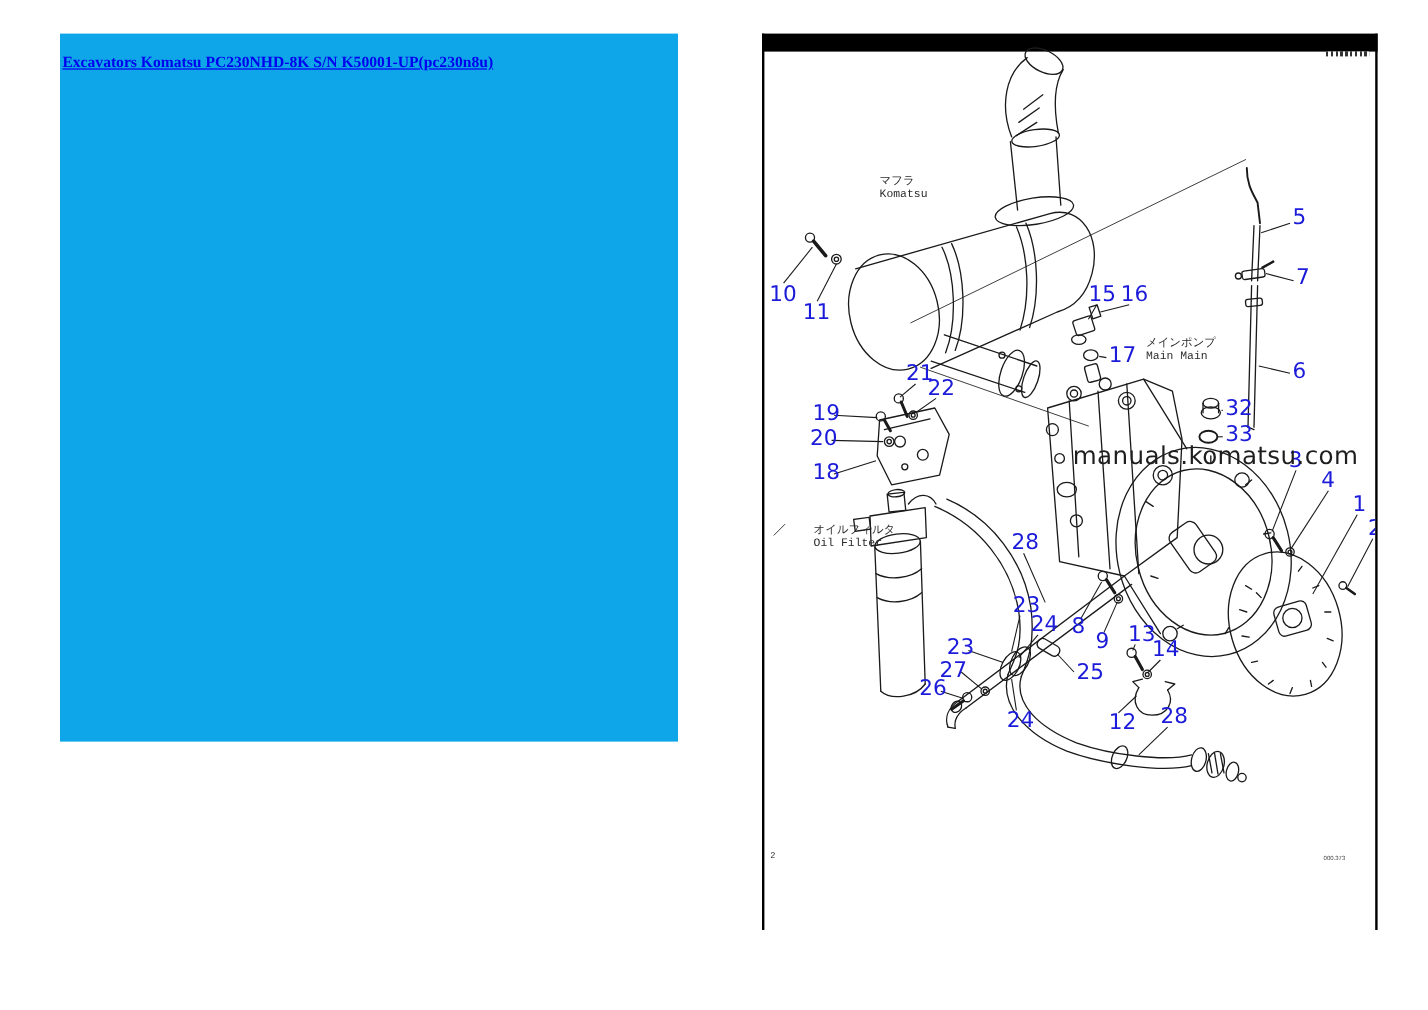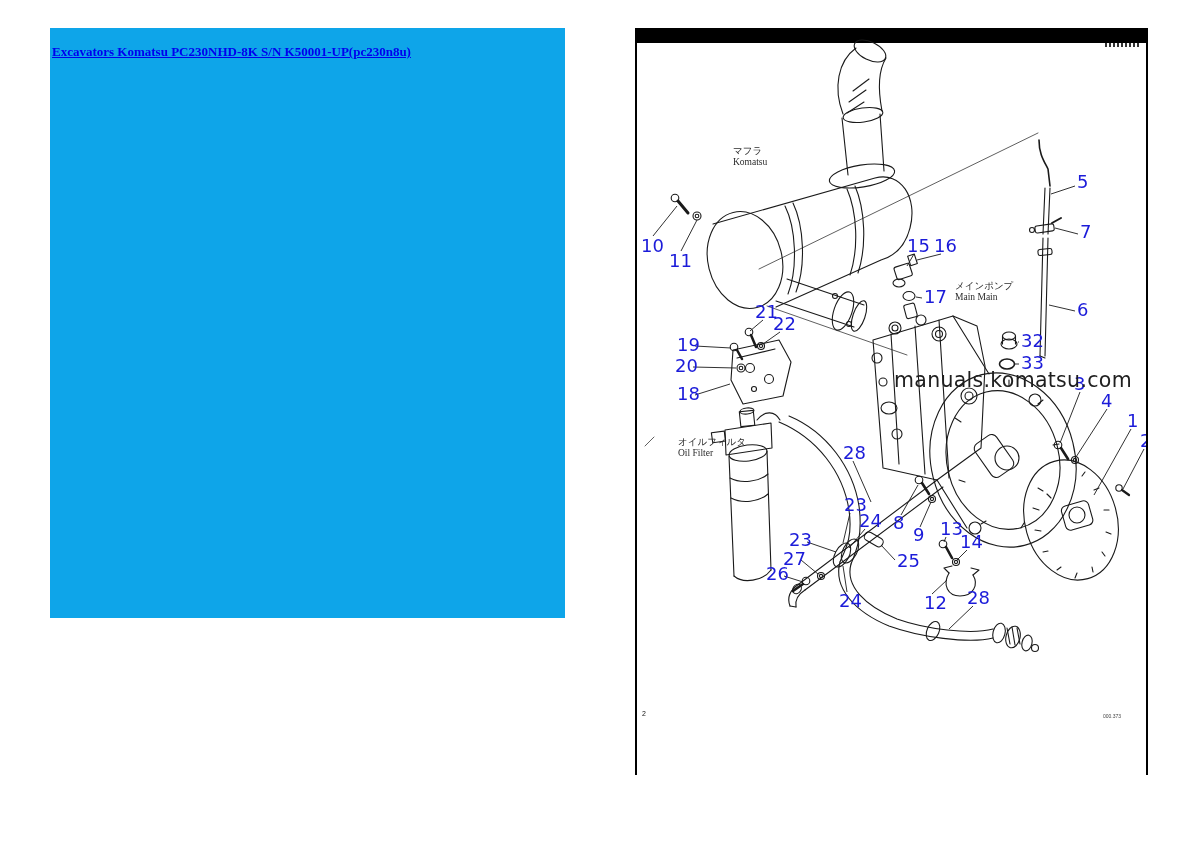--- a/index.html
+++ b/index.html
@@ -14,21 +14,21 @@
       color:#0000ee;text-decoration:underline;cursor:pointer;white-space:nowrap;}
 
   
   .page{position:absolute;left:635px;top:28px;width:509px;height:747px;
         background:#fff;border-left:2px solid #000;border-right:2px solid #000;}
   .page-topbar{position:absolute;left:-2px;top:0;width:513px;height:15px;background:#000;}
   .micro-stripes{position:absolute;left:468px;top:15px;width:36px;height:4px;
       background:repeating-linear-gradient(90deg,#333 0 2px,#fff 2px 4px);}
   svg.diagram{position:absolute;left:0;top:0;}
 
-  .dlabel{position:absolute;font-family:Liberation Serif, serif;
+  .dlabel{position:absolute;font-family:Liberation Mono, monospace;
           font-size:9.5px;line-height:1.15;color:#2b2b2b;white-space:pre;}
   .watermark{position:absolute;font-family:"DejaVu Sans",sans-serif;
              font-size:20.5px;color:#1e1e1e;letter-spacing:.3px;white-space:nowrap;}
   .pageno{position:absolute;font-size:7px;color:#111;}
   .doccode{position:absolute;font-size:5px;color:#444;letter-spacing:0;}
 
   .callout-text{font-family:"DejaVu Sans",sans-serif;font-size:18px;fill:#1b1bd9;}
   .leader{stroke:#1a1a1a;stroke-width:.9;}
 </style>
 </head>

